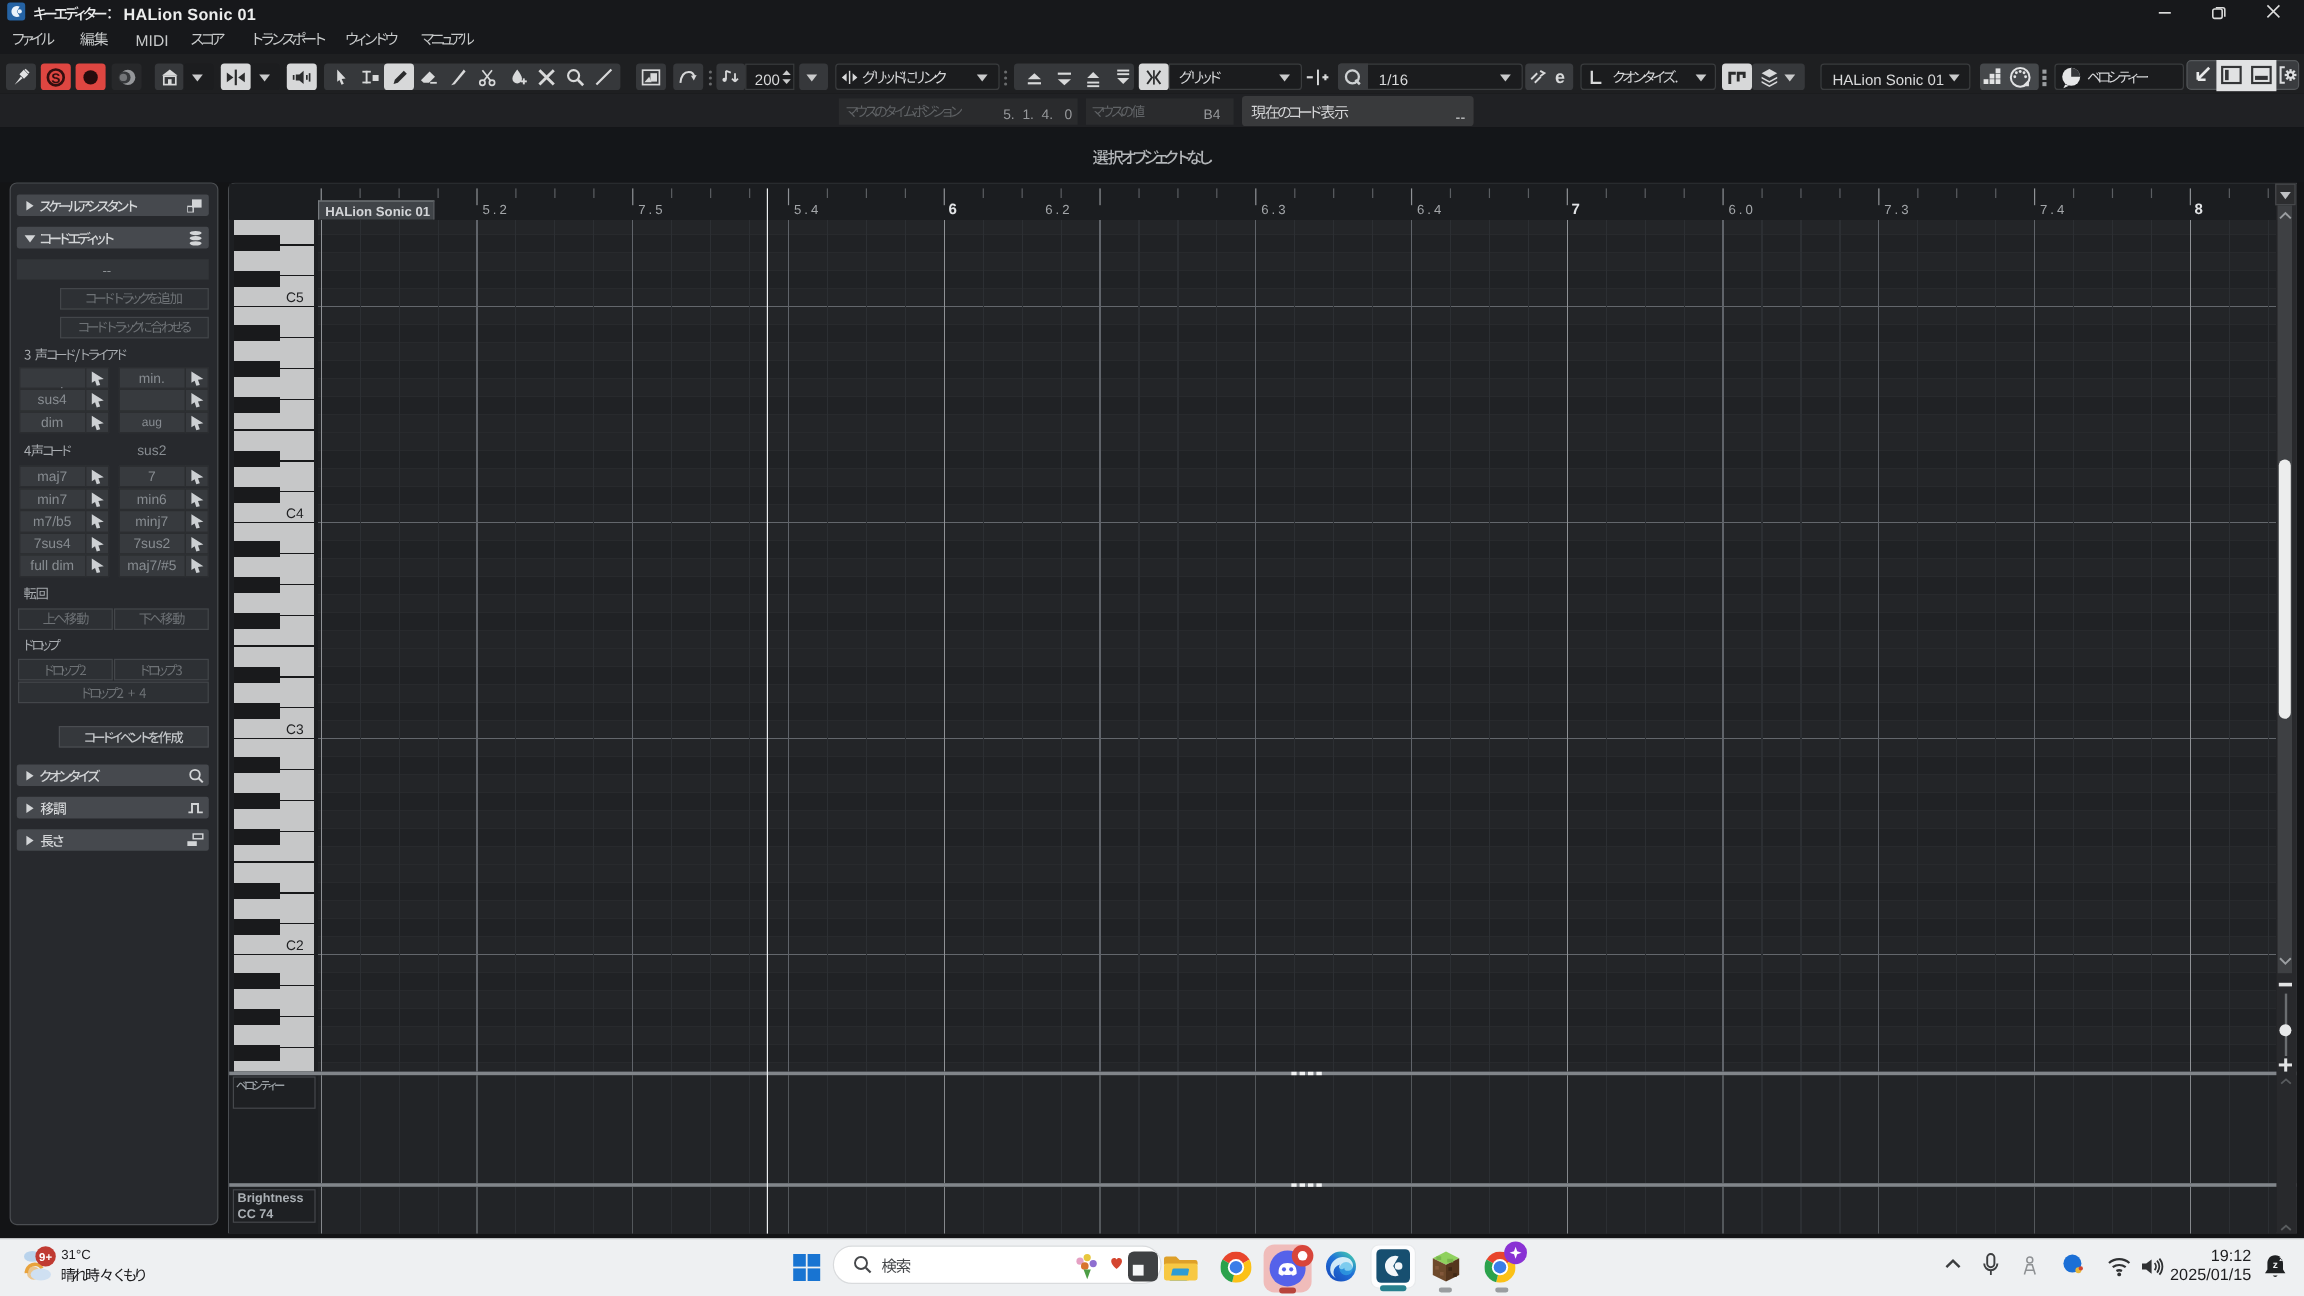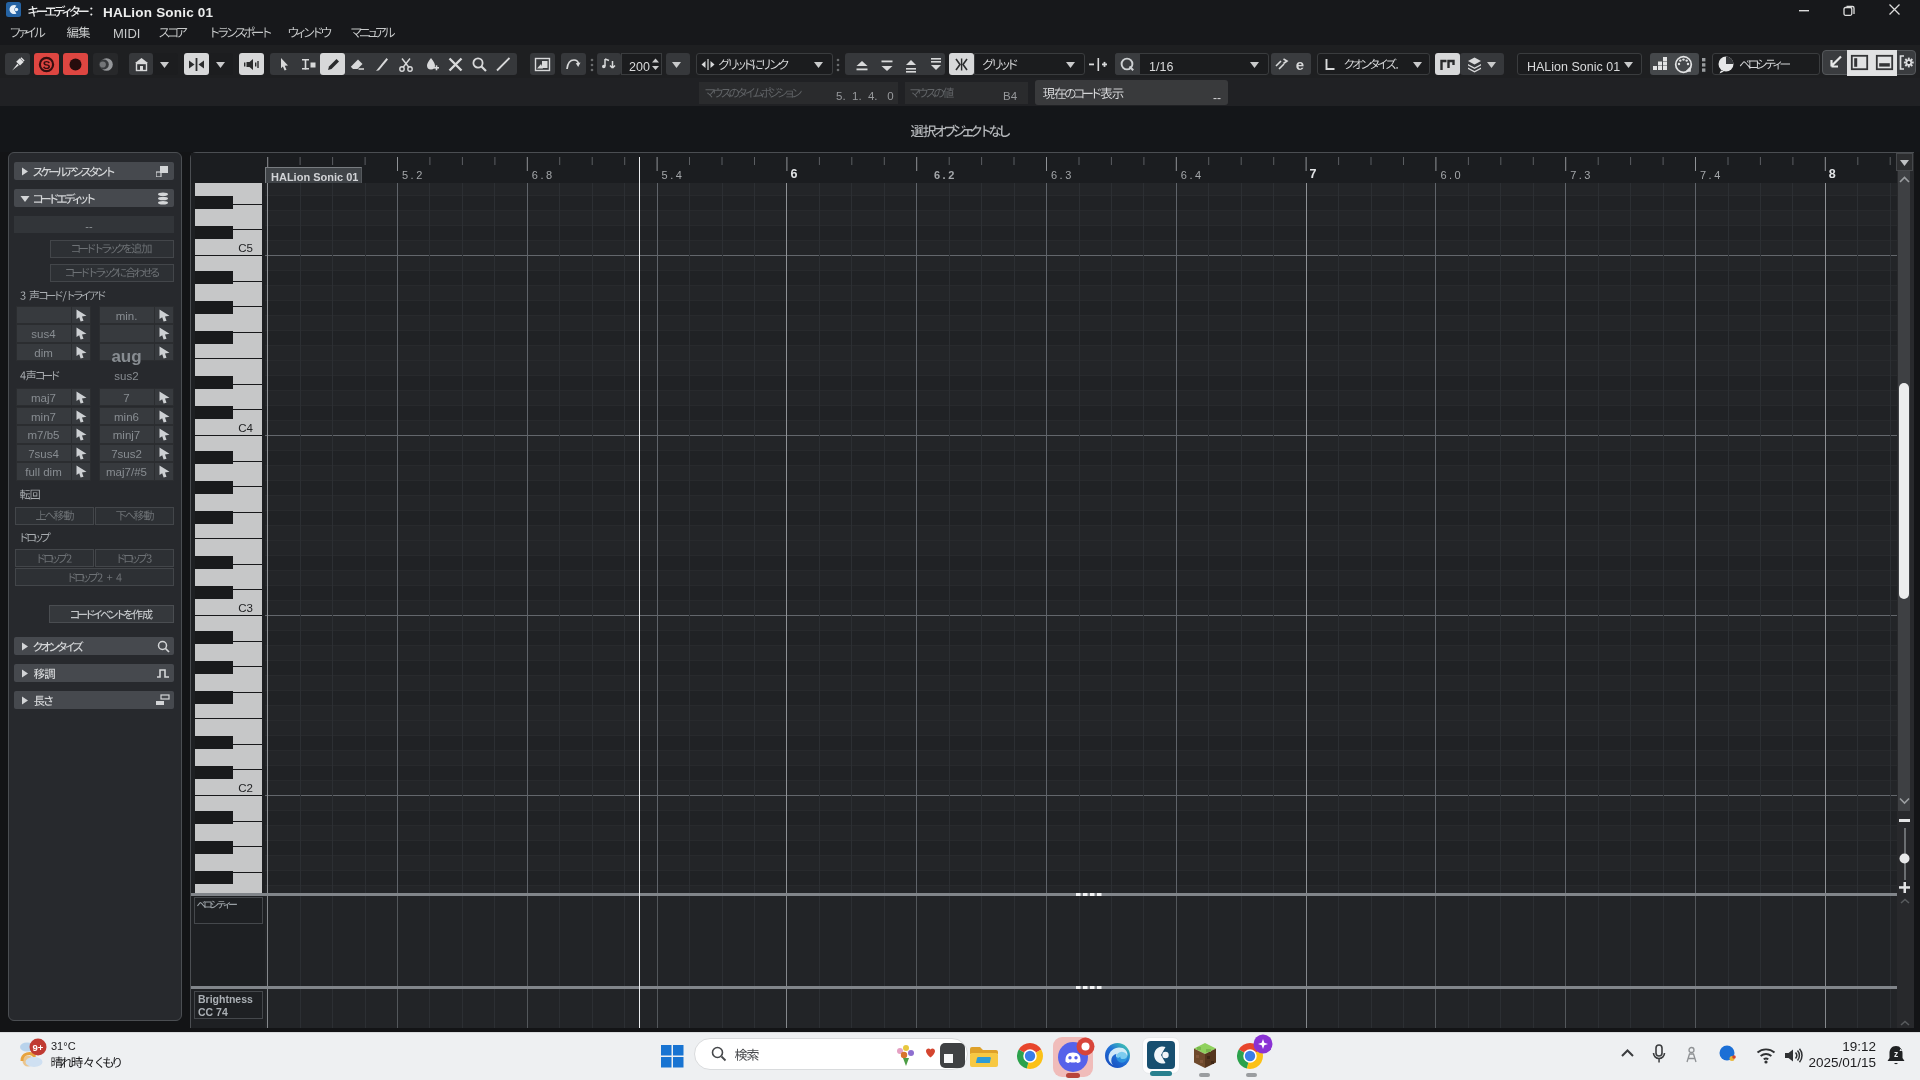--- a/index.html
+++ b/index.html
@@ -437,21 +437,21 @@
     <path d="M1.5 0.5 L11.5 6.8 L7 7.5 L8.5 11.8 L5.6 12.5 L4.2 8.3 L1.5 10 Z" fill="#cdd0d3"></path>
   </svg>
 <svg style="position:absolute;left:158px;top:327.4px;overflow:visible" width="13" height="13">
     <path d="M1.5 0.5 L11.5 6.8 L7 7.5 L8.5 11.8 L5.6 12.5 L4.2 8.3 L1.5 10 Z" fill="#cdd0d3"></path>
   </svg>
 <div style="position:absolute;left:16px;top:342.79999999999995px;width:56px;height:18.4px;background:#373a3e;border:1px solid #2b2d30;"></div>
 <div style="position:absolute;left:71px;top:342.79999999999995px;width:20px;height:18.4px;background:#373a3e;border:1px solid #2b2d30;"></div>
 <div style="position:absolute;left:99px;top:342.79999999999995px;width:56px;height:18.4px;background:#373a3e;border:1px solid #2b2d30;"></div>
 <div style="position:absolute;left:154px;top:342.79999999999995px;width:20px;height:18.4px;background:#373a3e;border:1px solid #2b2d30;"></div>
 <div style="position:absolute;left:43.5px;top:347.79999999999995px;transform:translateX(-50%);font-size:11.5px;color:#888d92;font-weight:400;white-space:nowrap;line-height:1;">dim</div>
-<div style="position:absolute;left:126.5px;top:347.79999999999995px;transform:translateX(-50%);font-size:17px;color:#888d92;font-weight:700;white-space:nowrap;line-height:1;">aug</div>
+<div style="position:absolute;left:126.5px;top:347.79999999999995px;transform:translateX(-50%);font-size:10px;color:#888d92;font-weight:400;white-space:nowrap;line-height:1;">aug</div>
 <svg style="position:absolute;left:75px;top:345.79999999999995px;overflow:visible" width="13" height="13">
     <path d="M1.5 0.5 L11.5 6.8 L7 7.5 L8.5 11.8 L5.6 12.5 L4.2 8.3 L1.5 10 Z" fill="#cdd0d3"></path>
   </svg>
 <svg style="position:absolute;left:158px;top:345.79999999999995px;overflow:visible" width="13" height="13">
     <path d="M1.5 0.5 L11.5 6.8 L7 7.5 L8.5 11.8 L5.6 12.5 L4.2 8.3 L1.5 10 Z" fill="#cdd0d3"></path>
   </svg>
 <svg style="position:absolute;left:20.0px;top:368.4px;overflow:visible;" width="39" height="15">
     <path transform="translate(0,11.6)" d="M3.7 0.0V-5.5Q3.7 -5.8 3.8 -6.2Q3.8 -6.7 3.8 -7.0H3.8Q3.6 -6.7 3.4 -6.4Q3.3 -6.1 3.1 -5.8L1.3 -3.0H5.8V-2.2H0.2V-2.9L3.6 -8.1H4.7V0.0Z M6.4 -8.3H15.9V-7.6H6.4ZM7.1 -6.5H15.4V-5.8H7.1ZM7.8 -2.6H14.7V-1.8H7.8ZM7.8 -4.9H15.2V-1.3H14.4V-4.2H7.8ZM7.3 -4.9H8.2V-3.5Q8.2 -3.0 8.1 -2.4Q8.0 -1.8 7.9 -1.2Q7.7 -0.6 7.4 -0.1Q7.1 0.5 6.6 0.9Q6.6 0.8 6.4 0.7Q6.3 0.6 6.2 0.5Q6.1 0.4 6.0 0.4Q6.6 -0.2 6.9 -0.9Q7.2 -1.6 7.3 -2.2Q7.3 -2.9 7.3 -3.5ZM10.7 -9.3H11.6V-6.1H10.7ZM10.7 -4.7H11.6V-2.1H10.7Z M16.5 -7.5Q16.7 -7.5 17.1 -7.5Q17.4 -7.5 17.7 -7.5H23.1Q23.3 -7.5 23.5 -7.5Q23.7 -7.5 23.9 -7.5Q23.9 -7.3 23.9 -7.1Q23.9 -6.8 23.9 -6.6V-1.0Q23.9 -0.7 23.9 -0.4Q23.9 -0.0 23.9 0.1H22.9Q22.9 -0.0 22.9 -0.3Q22.9 -0.6 22.9 -0.9V-6.6H17.7Q17.4 -6.6 17.0 -6.6Q16.7 -6.6 16.5 -6.6ZM16.3 -1.5Q16.5 -1.5 16.9 -1.4Q17.2 -1.4 17.5 -1.4H23.4V-0.5H17.6Q17.2 -0.5 16.9 -0.5Q16.5 -0.5 16.3 -0.5Z M23.3 -4.8Q23.5 -4.8 23.7 -4.7Q23.9 -4.7 24.2 -4.7Q24.5 -4.7 24.8 -4.7Q25.0 -4.7 25.4 -4.7Q25.7 -4.7 26.2 -4.7Q26.7 -4.7 27.3 -4.7Q27.8 -4.7 28.4 -4.7Q28.9 -4.7 29.4 -4.7Q29.9 -4.7 30.3 -4.7Q30.7 -4.7 30.8 -4.7Q31.3 -4.7 31.6 -4.7Q31.9 -4.8 32.0 -4.8V-3.7Q31.9 -3.7 31.5 -3.7Q31.2 -3.7 30.9 -3.7Q30.7 -3.7 30.3 -3.7Q29.9 -3.7 29.4 -3.7Q29.0 -3.7 28.4 -3.7Q27.8 -3.7 27.3 -3.7Q26.7 -3.7 26.2 -3.7Q25.7 -3.7 25.4 -3.7Q25.0 -3.7 24.8 -3.7Q24.4 -3.7 24.0 -3.7Q23.6 -3.7 23.3 -3.7Z M37.0 -7.9Q37.1 -7.7 37.3 -7.4Q37.5 -7.1 37.7 -6.8Q37.9 -6.5 38.0 -6.3L37.3 -6.0Q37.2 -6.3 37.1 -6.6Q36.9 -6.8 36.7 -7.1Q36.6 -7.4 36.4 -7.6ZM38.3 -8.5Q38.4 -8.3 38.6 -8.0Q38.8 -7.7 39.0 -7.4Q39.2 -7.1 39.3 -6.8L38.7 -6.5Q38.6 -6.8 38.4 -7.1Q38.2 -7.4 38.1 -7.7Q37.9 -7.9 37.7 -8.2ZM33.1 -0.8Q33.1 -1.0 33.1 -1.4Q33.1 -1.9 33.1 -2.5Q33.1 -3.2 33.1 -3.9Q33.1 -4.6 33.1 -5.3Q33.1 -6.0 33.1 -6.5Q33.1 -7.0 33.1 -7.2Q33.1 -7.5 33.1 -7.8Q33.1 -8.1 33.0 -8.4H34.1Q34.1 -8.1 34.1 -7.8Q34.0 -7.5 34.0 -7.2Q34.0 -6.8 34.0 -6.2Q34.0 -5.6 34.0 -4.9Q34.0 -4.2 34.0 -3.6Q34.0 -2.9 34.0 -2.3Q34.0 -1.8 34.0 -1.4Q34.0 -1.0 34.0 -0.8Q34.0 -0.7 34.0 -0.4Q34.0 -0.2 34.1 0.1Q34.1 0.3 34.1 0.5H33.0Q33.1 0.2 33.1 -0.2Q33.1 -0.5 33.1 -0.8ZM33.8 -5.5Q34.4 -5.3 35.0 -5.1Q35.7 -4.9 36.4 -4.6Q37.0 -4.4 37.7 -4.1Q38.3 -3.8 38.7 -3.6L38.3 -2.7Q37.9 -2.9 37.3 -3.2Q36.7 -3.5 36.1 -3.7Q35.4 -4.0 34.9 -4.2Q34.3 -4.4 33.8 -4.5Z" fill="#a9adb1"></path>
   </svg>
 <div style="position:absolute;left:16px;top:388px;width:56px;height:18.4px;background:#373a3e;border:1px solid #2b2d30;"></div>
@@ -627,24 +627,24 @@
     <rect x="1471.6" y="4" width="1" height="8" fill="#5b5e62"></rect>
     <rect x="1504.0" y="4" width="1" height="14" fill="#8f9296"></rect>
     <rect x="1536.5" y="4" width="1" height="8" fill="#5b5e62"></rect>
     <rect x="1568.9" y="4" width="1" height="8" fill="#5b5e62"></rect>
     <rect x="1601.4" y="4" width="1" height="8" fill="#5b5e62"></rect>
     <rect x="1633.8" y="4" width="1" height="14" fill="#8f9296"></rect>
     <rect x="1666.3" y="4" width="1" height="8" fill="#5b5e62"></rect>
     <rect x="1698.7" y="4" width="1" height="8" fill="#5b5e62"></rect>
   </svg>
 <div style="position:absolute;left:402.0px;top:169.5px;font-size:11px;color:#a4a7aa;font-weight:400;white-space:nowrap;line-height:1;letter-spacing:2.5px;">5.2</div>
-<div style="position:absolute;left:531.8px;top:169.5px;font-size:11px;color:#a4a7aa;font-weight:400;white-space:nowrap;line-height:1;letter-spacing:2.5px;">6.8</div>
+<div style="position:absolute;left:531.8px;top:169.5px;font-size:11px;color:#a4a7aa;font-weight:400;white-space:nowrap;line-height:1;letter-spacing:2.5px;">7.5</div>
 <div style="position:absolute;left:661.6px;top:169.5px;font-size:11px;color:#a4a7aa;font-weight:400;white-space:nowrap;line-height:1;letter-spacing:2.5px;">5.4</div>
 <div style="position:absolute;left:790.4000000000001px;top:168px;font-size:12.5px;color:#e2e4e6;font-weight:700;white-space:nowrap;line-height:1;">6</div>
-<div style="position:absolute;left:934px;top:169.5px;font-size:11px;color:#a4a7aa;font-weight:700;white-space:nowrap;line-height:1;letter-spacing:2.5px;">6.2</div>
+<div style="position:absolute;left:871px;top:169.5px;font-size:11px;color:#a4a7aa;font-weight:400;white-space:nowrap;line-height:1;letter-spacing:2.5px;">6.2</div>
 <div style="position:absolute;left:1051.0px;top:169.5px;font-size:11px;color:#a4a7aa;font-weight:400;white-space:nowrap;line-height:1;letter-spacing:2.5px;">6.3</div>
 <div style="position:absolute;left:1180.8000000000002px;top:169.5px;font-size:11px;color:#a4a7aa;font-weight:400;white-space:nowrap;line-height:1;letter-spacing:2.5px;">6.4</div>
 <div style="position:absolute;left:1309.6000000000001px;top:168px;font-size:12.5px;color:#e2e4e6;font-weight:700;white-space:nowrap;line-height:1;">7</div>
 <div style="position:absolute;left:1440.4px;top:169.5px;font-size:11px;color:#a4a7aa;font-weight:400;white-space:nowrap;line-height:1;letter-spacing:2.5px;">6.0</div>
 <div style="position:absolute;left:1570.2px;top:169.5px;font-size:11px;color:#a4a7aa;font-weight:400;white-space:nowrap;line-height:1;letter-spacing:2.5px;">7.3</div>
 <div style="position:absolute;left:1700.0000000000002px;top:169.5px;font-size:11px;color:#a4a7aa;font-weight:400;white-space:nowrap;line-height:1;letter-spacing:2.5px;">7.4</div>
 <div style="position:absolute;left:1828.8000000000002px;top:168px;font-size:12.5px;color:#e2e4e6;font-weight:700;white-space:nowrap;line-height:1;">8</div>
 <div style="position:absolute;left:265px;top:167px;width:97px;height:16px;background:#404448;border-top:1px solid #787c80;border-left:1px solid #787c80;border-right:1px solid #55595d;"></div>
 <div style="position:absolute;left:271px;top:171.5px;font-size:11px;color:#d2d4d7;font-weight:700;white-space:nowrap;line-height:1;letter-spacing:0px">HALion Sonic 01</div>
 <div style="position:absolute;left:1896px;top:153px;width:17px;height:18px;background:#2c2d2f;border:1px solid #46484b;"></div>

